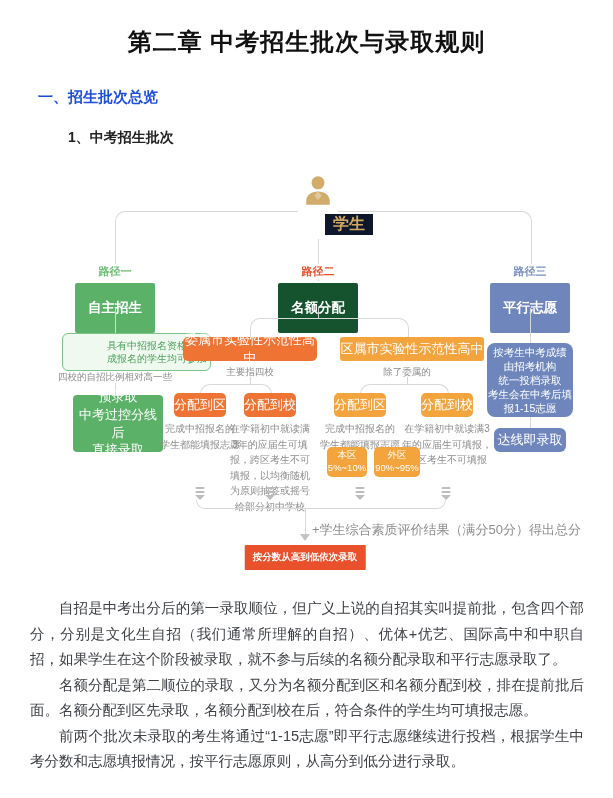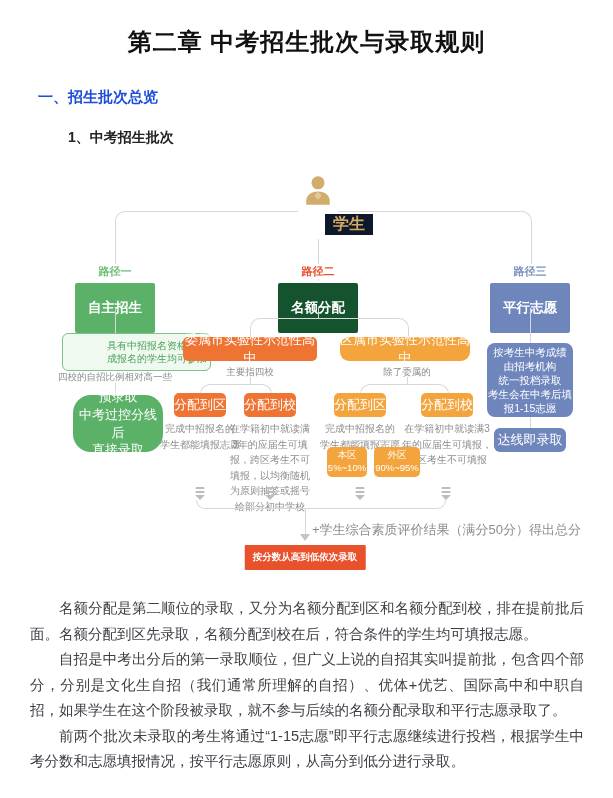--- a/index.html
+++ b/index.html
@@ -81,21 +81,21 @@
 
   <div class="btn c-green" style="left:115px;top:283px;">自主招生</div>
   <div class="btn c-red" style="left:318px;top:283px;">名额分配</div>
   <div class="btn c-blue" style="left:530px;top:283px;">平行志愿</div>
 
   <div class="vline" style="left:115px;top:308px;height:25px;"></div>
   <div class="chip c-green-light" style="left:62px;top:333px;width:106px;height:36px;font-size:10px;padding-left:41px;">具有中招报名资格并完
 成报名的学生均可参加</div>
   <div class="note" style="left:115px;top:371px;">四校的自招比例相对高一些</div>
   <div class="vline" style="left:115px;top:383px;height:12px;"></div>
-  <div class="chip c-green" style="left:73px;top:395px;width:90px;height:57px;border-radius:18px;">预录取
+  <div class="chip c-green" style="left:73px;top:395px;width:90px;height:57px;border-radius:4px;">预录取
 中考过控分线后
 直接录取</div>
 
   <div class="vline" style="left:318px;top:308px;height:10px;"></div>
   <div class="bracket-down" style="left:250px;top:318px;width:157px;height:19px;"></div>
 
   <div class="chip c-orange" style="left:183px;top:337px;width:134px;height:24px;border-radius:5px;">委属市实验性示范性高中</div>
   <div class="note" style="left:250px;top:366px;">主要指四校</div>
   <div class="vline" style="left:250px;top:377px;height:7px;"></div>
   <div class="bracket-down" style="left:200px;top:384px;width:70px;height:9px;"></div>
@@ -103,21 +103,21 @@
   <div class="chip c-orange" style="left:244px;top:393px;width:52px;height:24px;border-radius:5px;">分配到校</div>
   <div class="detail" style="left:200px;top:421px;">完成中招报名的
 学生都能填报志愿</div>
   <div class="detail" style="left:270px;top:421px;">在学籍初中就读满
 3年的应届生可填
 报，跨区考生不可
 填报，以均衡随机
 为原则抽签或摇号
 给部分初中学校</div>
 
-  <div class="chip c-amber" style="left:340px;top:337px;width:130px;height:24px;border-radius:9px;">区属市实验性示范性高中</div>
+  <div class="chip c-amber" style="left:340px;top:337px;width:144px;height:24px;border-radius:3px;">区属市实验性示范性高中</div>
   <div class="note" style="left:407px;top:366px;">除了委属的</div>
   <div class="vline" style="left:407px;top:377px;height:7px;"></div>
   <div class="bracket-down" style="left:360px;top:384px;width:87px;height:9px;"></div>
   <div class="chip c-amber" style="left:334px;top:393px;width:52px;height:24px;border-radius:5px;">分配到区</div>
   <div class="chip c-amber" style="left:421px;top:393px;width:52px;height:24px;border-radius:5px;">分配到校</div>
   <div class="detail" style="left:360px;top:421px;">完成中招报名的
 学生都能填报志愿</div>
   <div class="detail" style="left:447px;top:421px;">在学籍初中就读满3
 年的应届生可填报，
 跨区考生不可填报</div>
@@ -165,18 +165,18 @@
       </svg>
     </div>
 
   <div class="bracket-up" style="left:196px;top:500px;width:248px;height:8px;"></div>
   <div class="vline" style="left:305px;top:508px;height:28px;"></div>
   <div class="merge-note">+学生综合素质评价结果（满分50分）得出总分</div>
   <div class="arrowhead"></div>
   <div class="final-chip">按分数从高到低依次录取</div>
 
   <div class="body-text">
+    <p>自招是中考出分后的第一录取顺位，但广义上说的自招其实叫提前批，包含四个部分，分别是文化生自招（我们通常所理解的自招）、优体+优艺、国际高中和中职自招，如果学生在这个阶段被录取，就不参与后续的名额分配录取和平行志愿录取了。</p>
     <p>名额分配是第二顺位的录取，又分为名额分配到区和名额分配到校，排在提前批后面。名额分配到区先录取，名额分配到校在后，符合条件的学生均可填报志愿。</p>
-    <p>自招是中考出分后的第一录取顺位，但广义上说的自招其实叫提前批，包含四个部分，分别是文化生自招（我们通常所理解的自招）、优体+优艺、国际高中和中职自招，如果学生在这个阶段被录取，就不参与后续的名额分配录取和平行志愿录取了。</p>
     <p>前两个批次未录取的考生将通过“1-15志愿”即平行志愿继续进行投档，根据学生中考分数和志愿填报情况，按平行志愿原则，从高分到低分进行录取。</p>
   </div>
 
 </div>
 
 </body></html>

